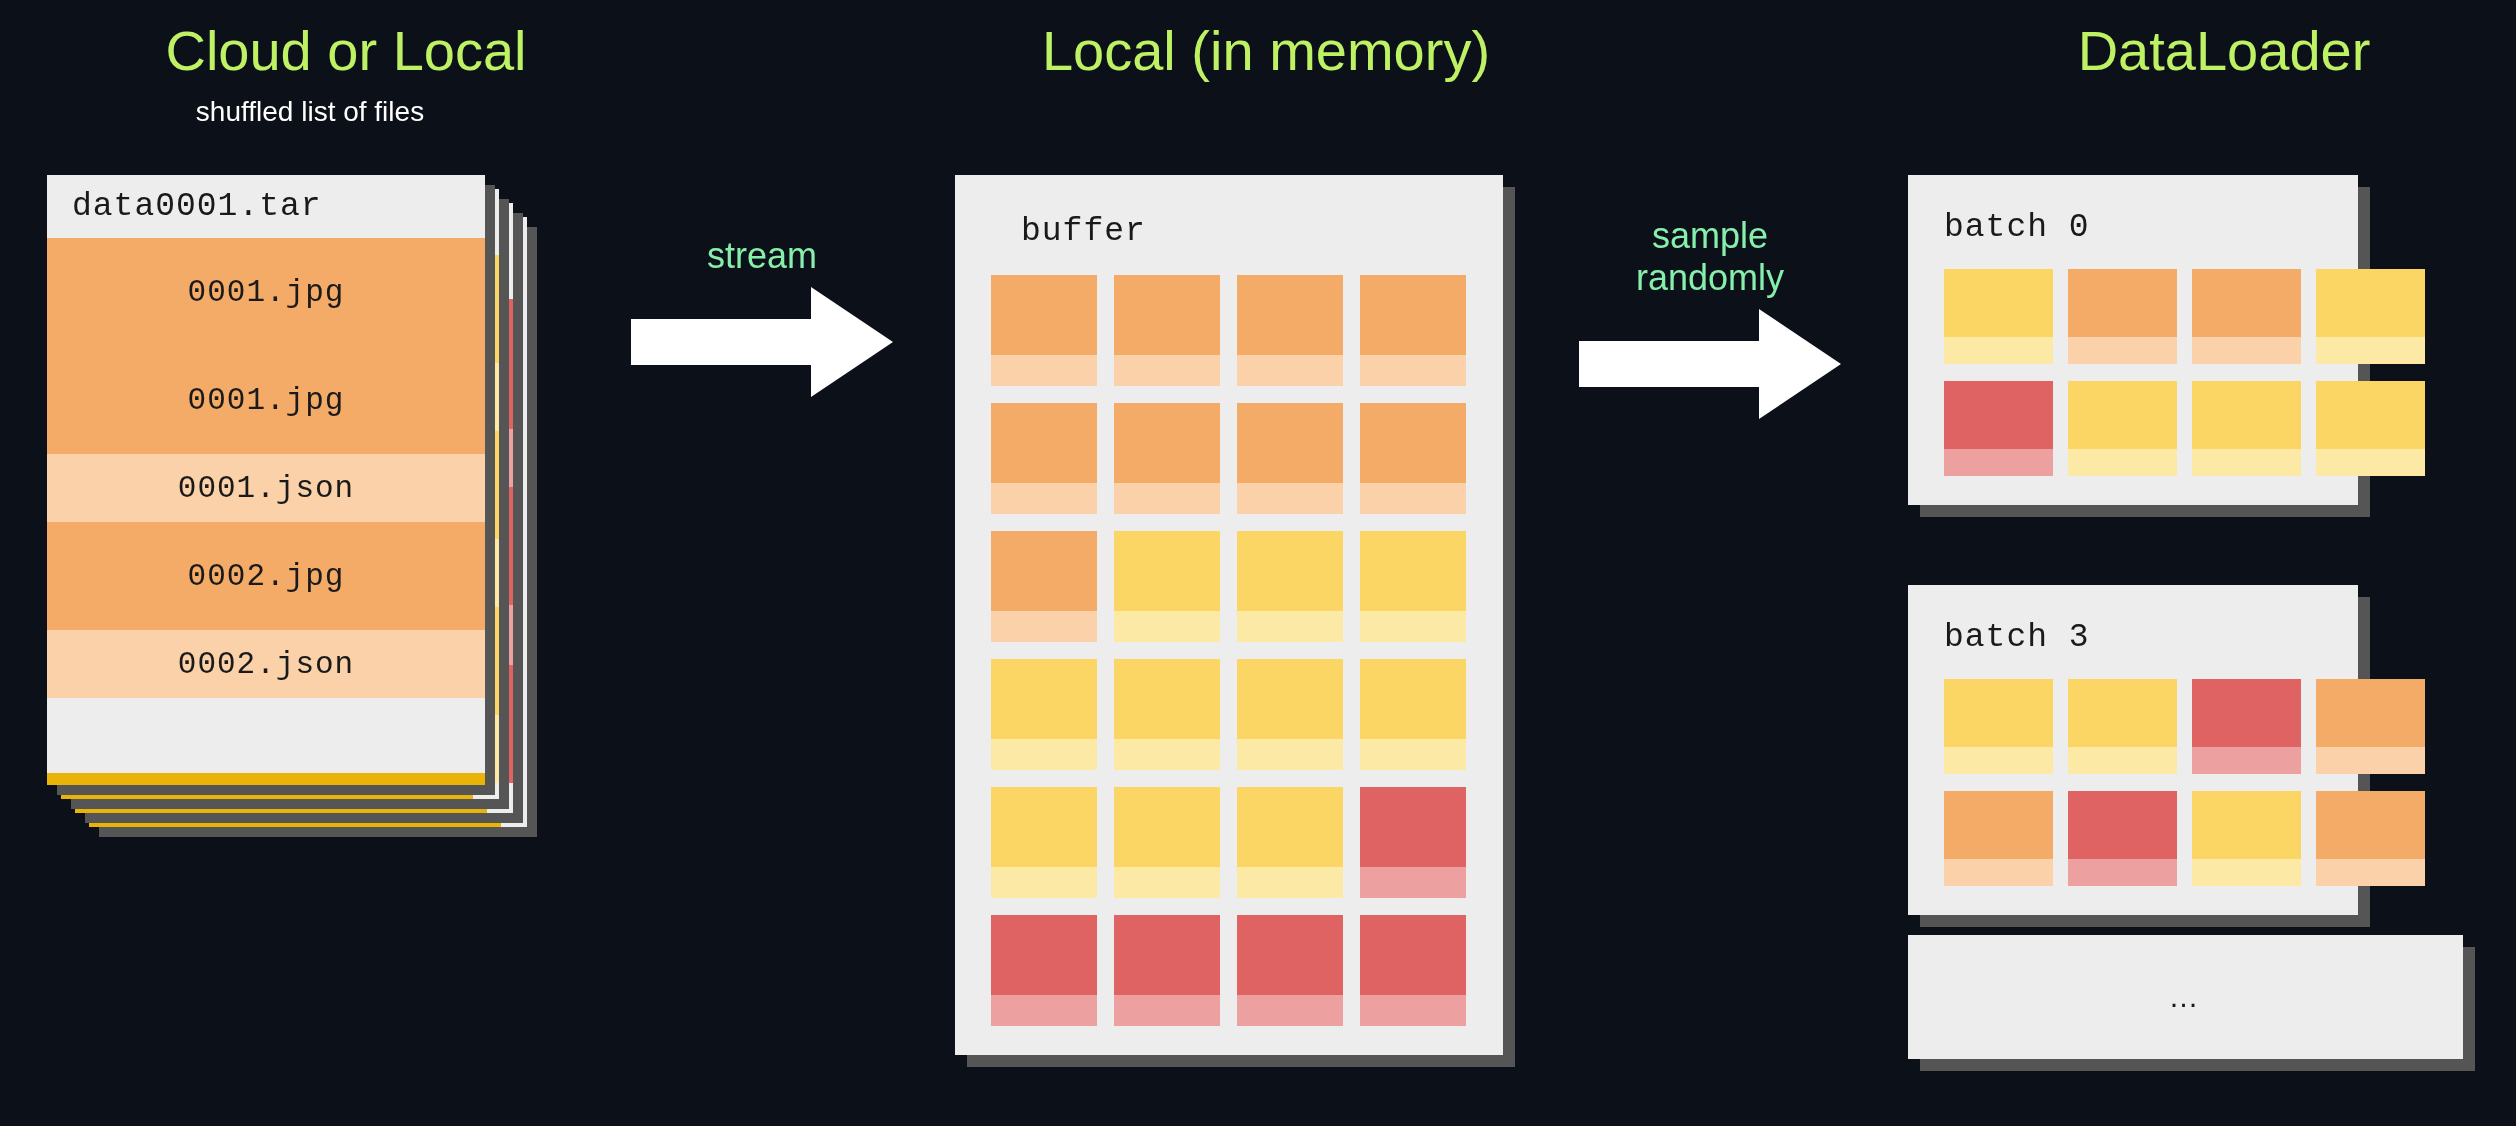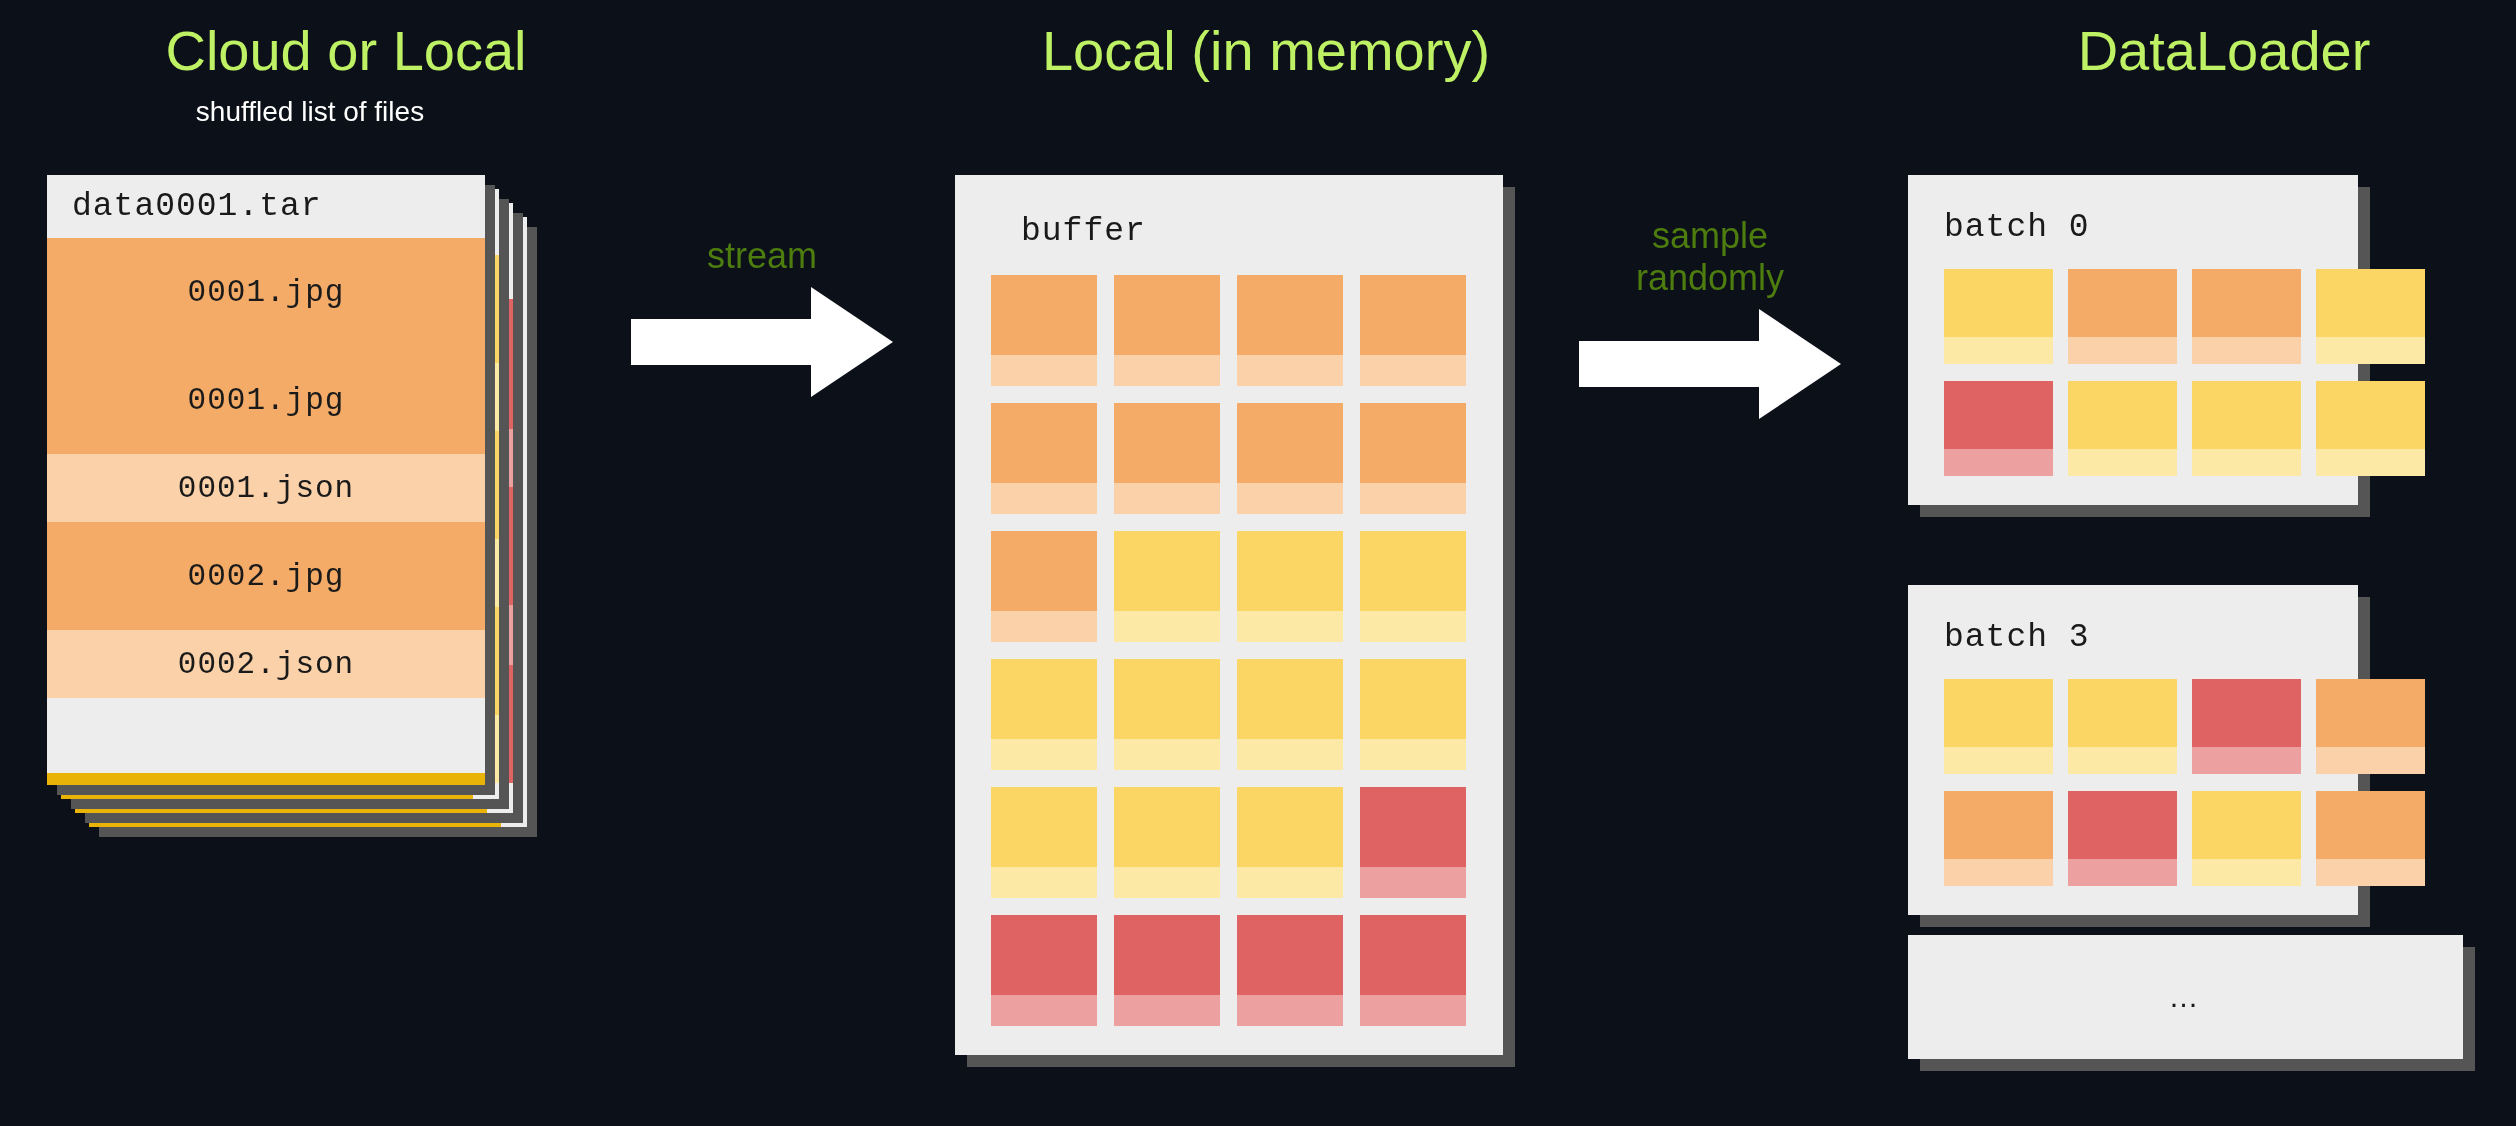--- a/index.html
+++ b/index.html
@@ -74,21 +74,21 @@
     color: #1a1a1a;
     letter-spacing: 1px;
   }
   .tar-row.jpg  { height: 108px; }
   .tar-row.json { height: 68px; }
   .tar-row.more { height: 75px; background: #ededed; font-size: 26px; color: #2b2b2b; letter-spacing: 3px; }
 
   
   .arrow-group { position: absolute; }
   .arrow-label {
-    color: #4d7c0f;
+    color: #86efac;
     font-size: 36px;
     text-align: center;
     line-height: 1.16;
     white-space: pre;
     width: 100%;
   }
   .arrow-shape {
     display: block;
     margin: 10px auto 0 auto;
   }

